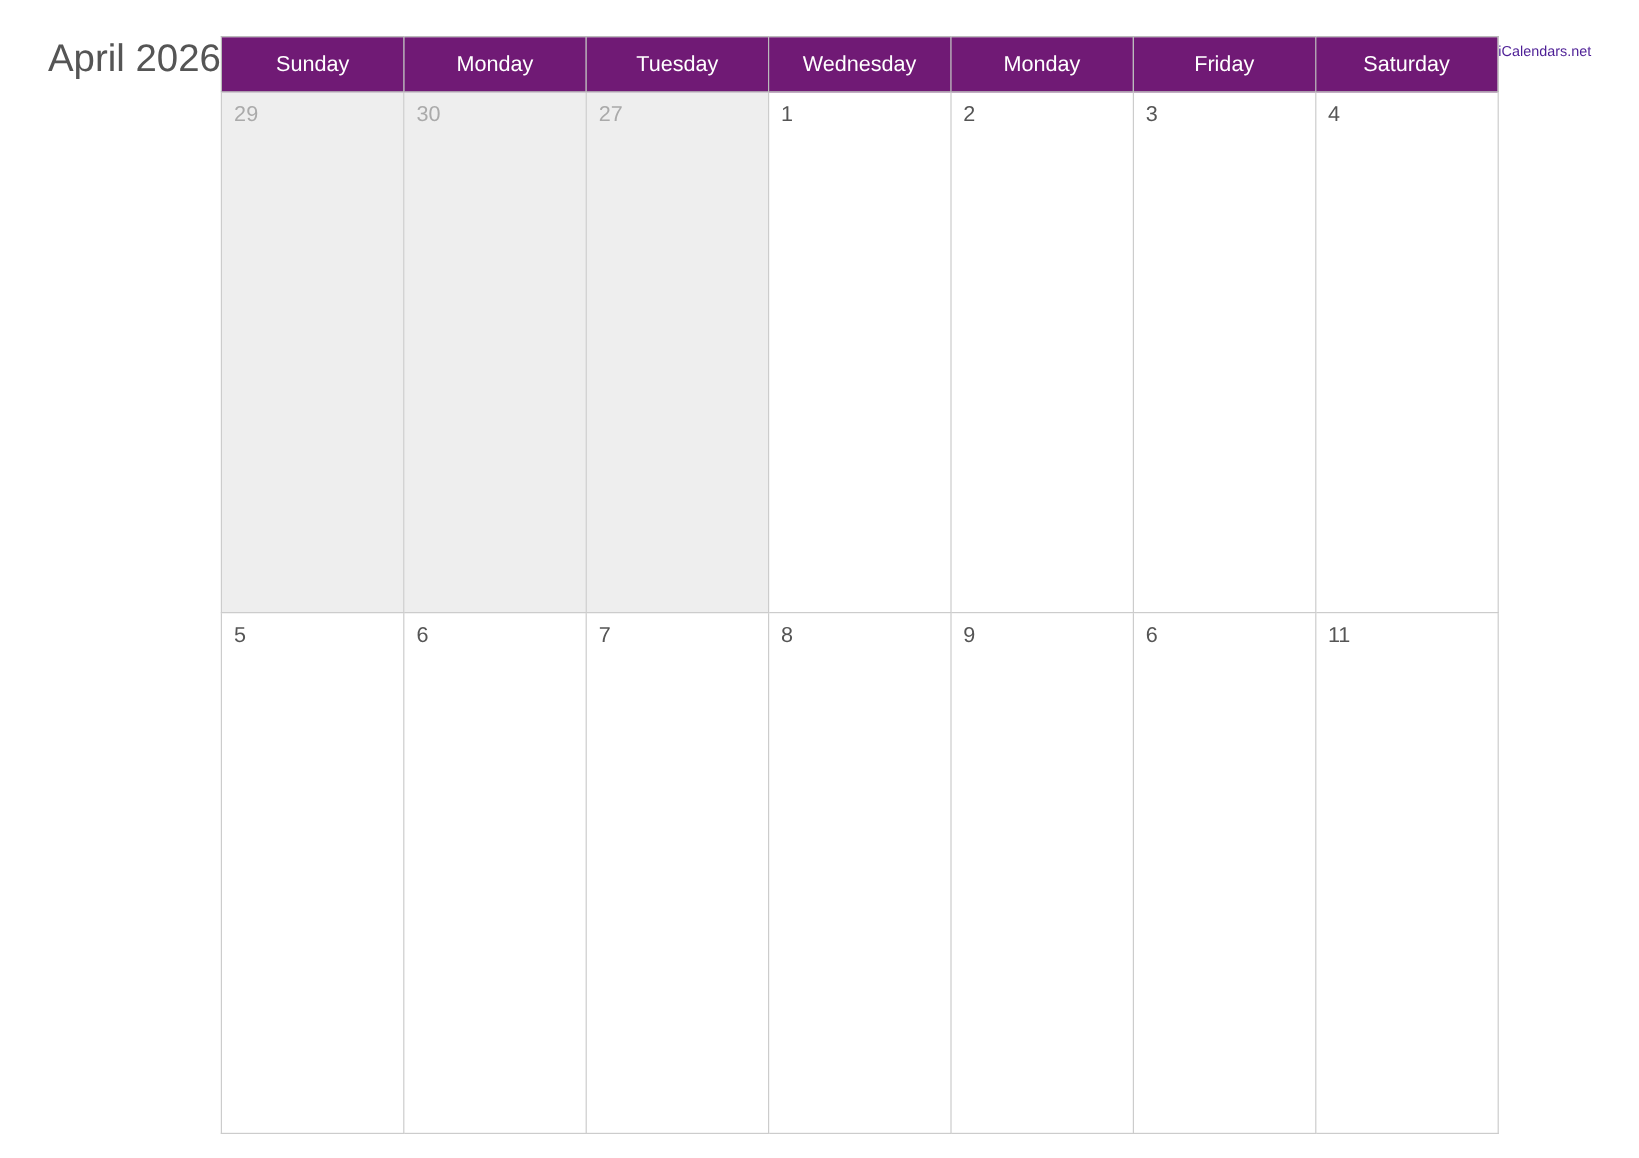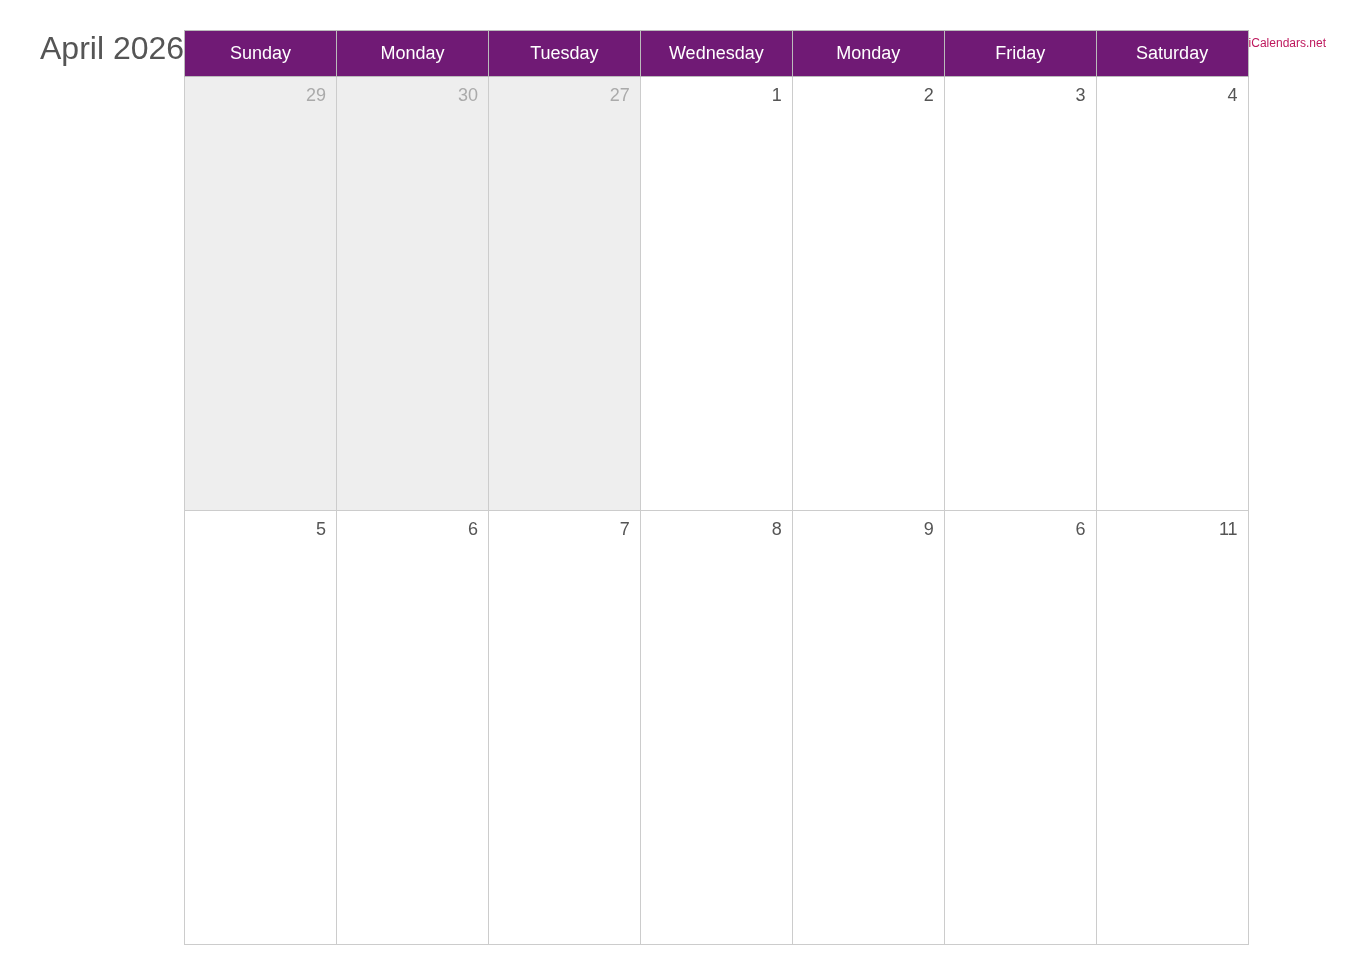--- a/index.html
+++ b/index.html
@@ -49,36 +49,35 @@
     }
 
     .calendar-table tbody tr td {
       border: 1px solid #cccccc;
       vertical-align: top;
       padding: 8px 10px;
       font-size: 18px;
       color: #555555;
       height: 140px;
       width: calc(100% / 7);
-      text-align: right;
     }
 
     .calendar-table tbody tr td.outside-month {
       background-color: #eeeeee;
       color: #aaaaaa;
     }
 
     .day-number {
       font-size: 18px;
     }
 
     .footer-credit {
       text-align: right;
       font-size: 12px;
-      color: #be185d;
+      color: #4c1d95;
       padding-top: 6px;
       padding-bottom: 4px;
     }
   </style>
 </head>
 <body>
 
 <div class="page-wrapper">
   <h1 class="calendar-title">April 2026</h1>
   <table class="calendar-table">

